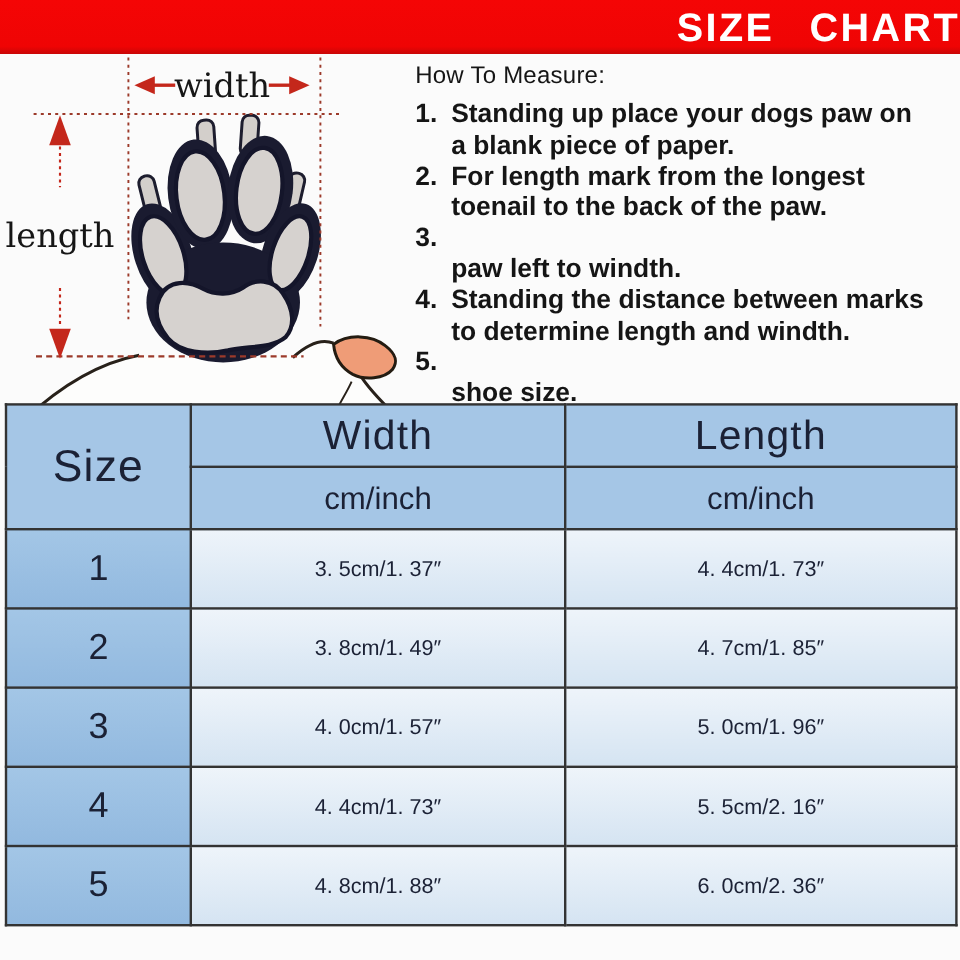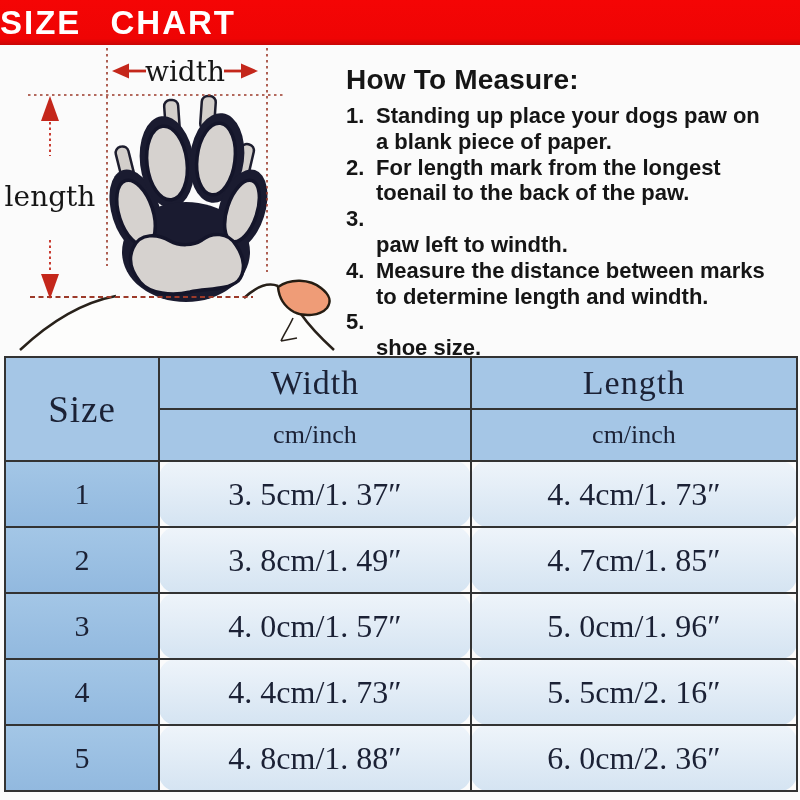--- a/index.html
+++ b/index.html
@@ -3,52 +3,52 @@
 <meta charset="utf-8">
 <style>
   * { margin:0; padding:0; box-sizing:border-box; }
   body { width:800px; height:800px; background:#ffffff; font-family:"Liberation Sans", sans-serif; }
   .canvas { position:relative; width:800px; height:800px; background:#fbfbfb; overflow:hidden; }
 
   
   .banner {
     position:absolute; left:0; top:0; width:800px; height:45px;
     background:linear-gradient(180deg,#f50505 0%,#ef0404 86%,#c90606 100%);
-    display:flex; align-items:center; justify-content:flex-start;
+    display:flex; align-items:center; justify-content:flex-end;
   }
   .banner span {
     color:#ffffff; font-weight:bold; font-size:33px; letter-spacing:2px; word-spacing:18px;
     font-family:"Liberation Sans", sans-serif;
   }
 
   
   .diagram { position:absolute; left:0; top:44px; width:340px; height:314px; }
   .diagram svg { display:block; }
   .diagram text { font-family:"DejaVu Serif", serif; fill:#161616; }
 
   
   .instructions { position:absolute; left:346px; top:52px; width:450px; color:#151515; }
-  .instructions h2 { font-size:28px; font-weight:bold; margin-bottom:7px; letter-spacing:0.2px;margin-top:12px; }
+  .instructions h2 { font-size:20px; font-weight:normal; margin-bottom:7px; letter-spacing:0.2px; }
   .step { display:flex; font-size:22px; font-weight:bold; line-height:25.8px; }
   .step .num { flex:0 0 30px; }
   .step .txt { flex:1; }
 
   
   table.size-table {
-    position:absolute; left:4px; top:356px; width:792px;
+    position:absolute; left:4px; top:336px; width:792px;
     border-collapse:collapse; table-layout:fixed;
-    font-family:Liberation Serif, serif; color:#1b2135;padding-left:29px;
+    font-family:Liberation Sans, sans-serif; color:#1b2135;padding-left:29px;
   }
   table.size-table th, table.size-table td { border:2px solid #333333; text-align:center; }
   table.size-table thead th { background:#a5c6e6; font-weight:normal; }
   th.size-head { font-size:37px; letter-spacing:1px; }
   th.col-head  { font-size:34px; height:52px; letter-spacing:1px; }
   th.unit-head { font-size:26px; height:52px; }
   td.size-cell { background:linear-gradient(180deg,#a3c6e6 0%,#92b9df 100%); font-size:30px; height:66px; }
-  td.data-cell { background:linear-gradient(180deg,#eef4fa 0%,#d5e4f2 100%); font-size:32px;border-radius:17px; }
+  td.data-cell { background:linear-gradient(180deg,#eef4fa 0%,#d5e4f2 100%); font-size:18px; }
 </style>
 </head>
 <body>
 
 <div class="canvas">
 
   <header class="banner">
     <span>SIZE CHART</span>
   </header>
 
@@ -127,21 +127,21 @@
     <div class="step">
       <span class="num">2.</span>
       <span class="txt"><span>For length mark from the longest</span><br><span>toenail to the back of the paw.</span></span>
     </div>
     <div class="step">
       <span class="num">3.</span>
       <span class="txt"><br><span>paw left to windth.</span></span>
     </div>
     <div class="step">
       <span class="num">4.</span>
-      <span class="txt"><span>Measure the distance between marks</span><br><span>to determine length and windth.</span></span>
+      <span class="txt"><span>Standing the distance between marks</span><br><span>to determine length and windth.</span></span>
     </div>
     <div class="step">
       <span class="num">5.</span>
       <span class="txt"><br><span>shoe size.</span></span>
     </div>
   </section>
 
   <table class="size-table">
     <colgroup>
       <col style="width:154px">

